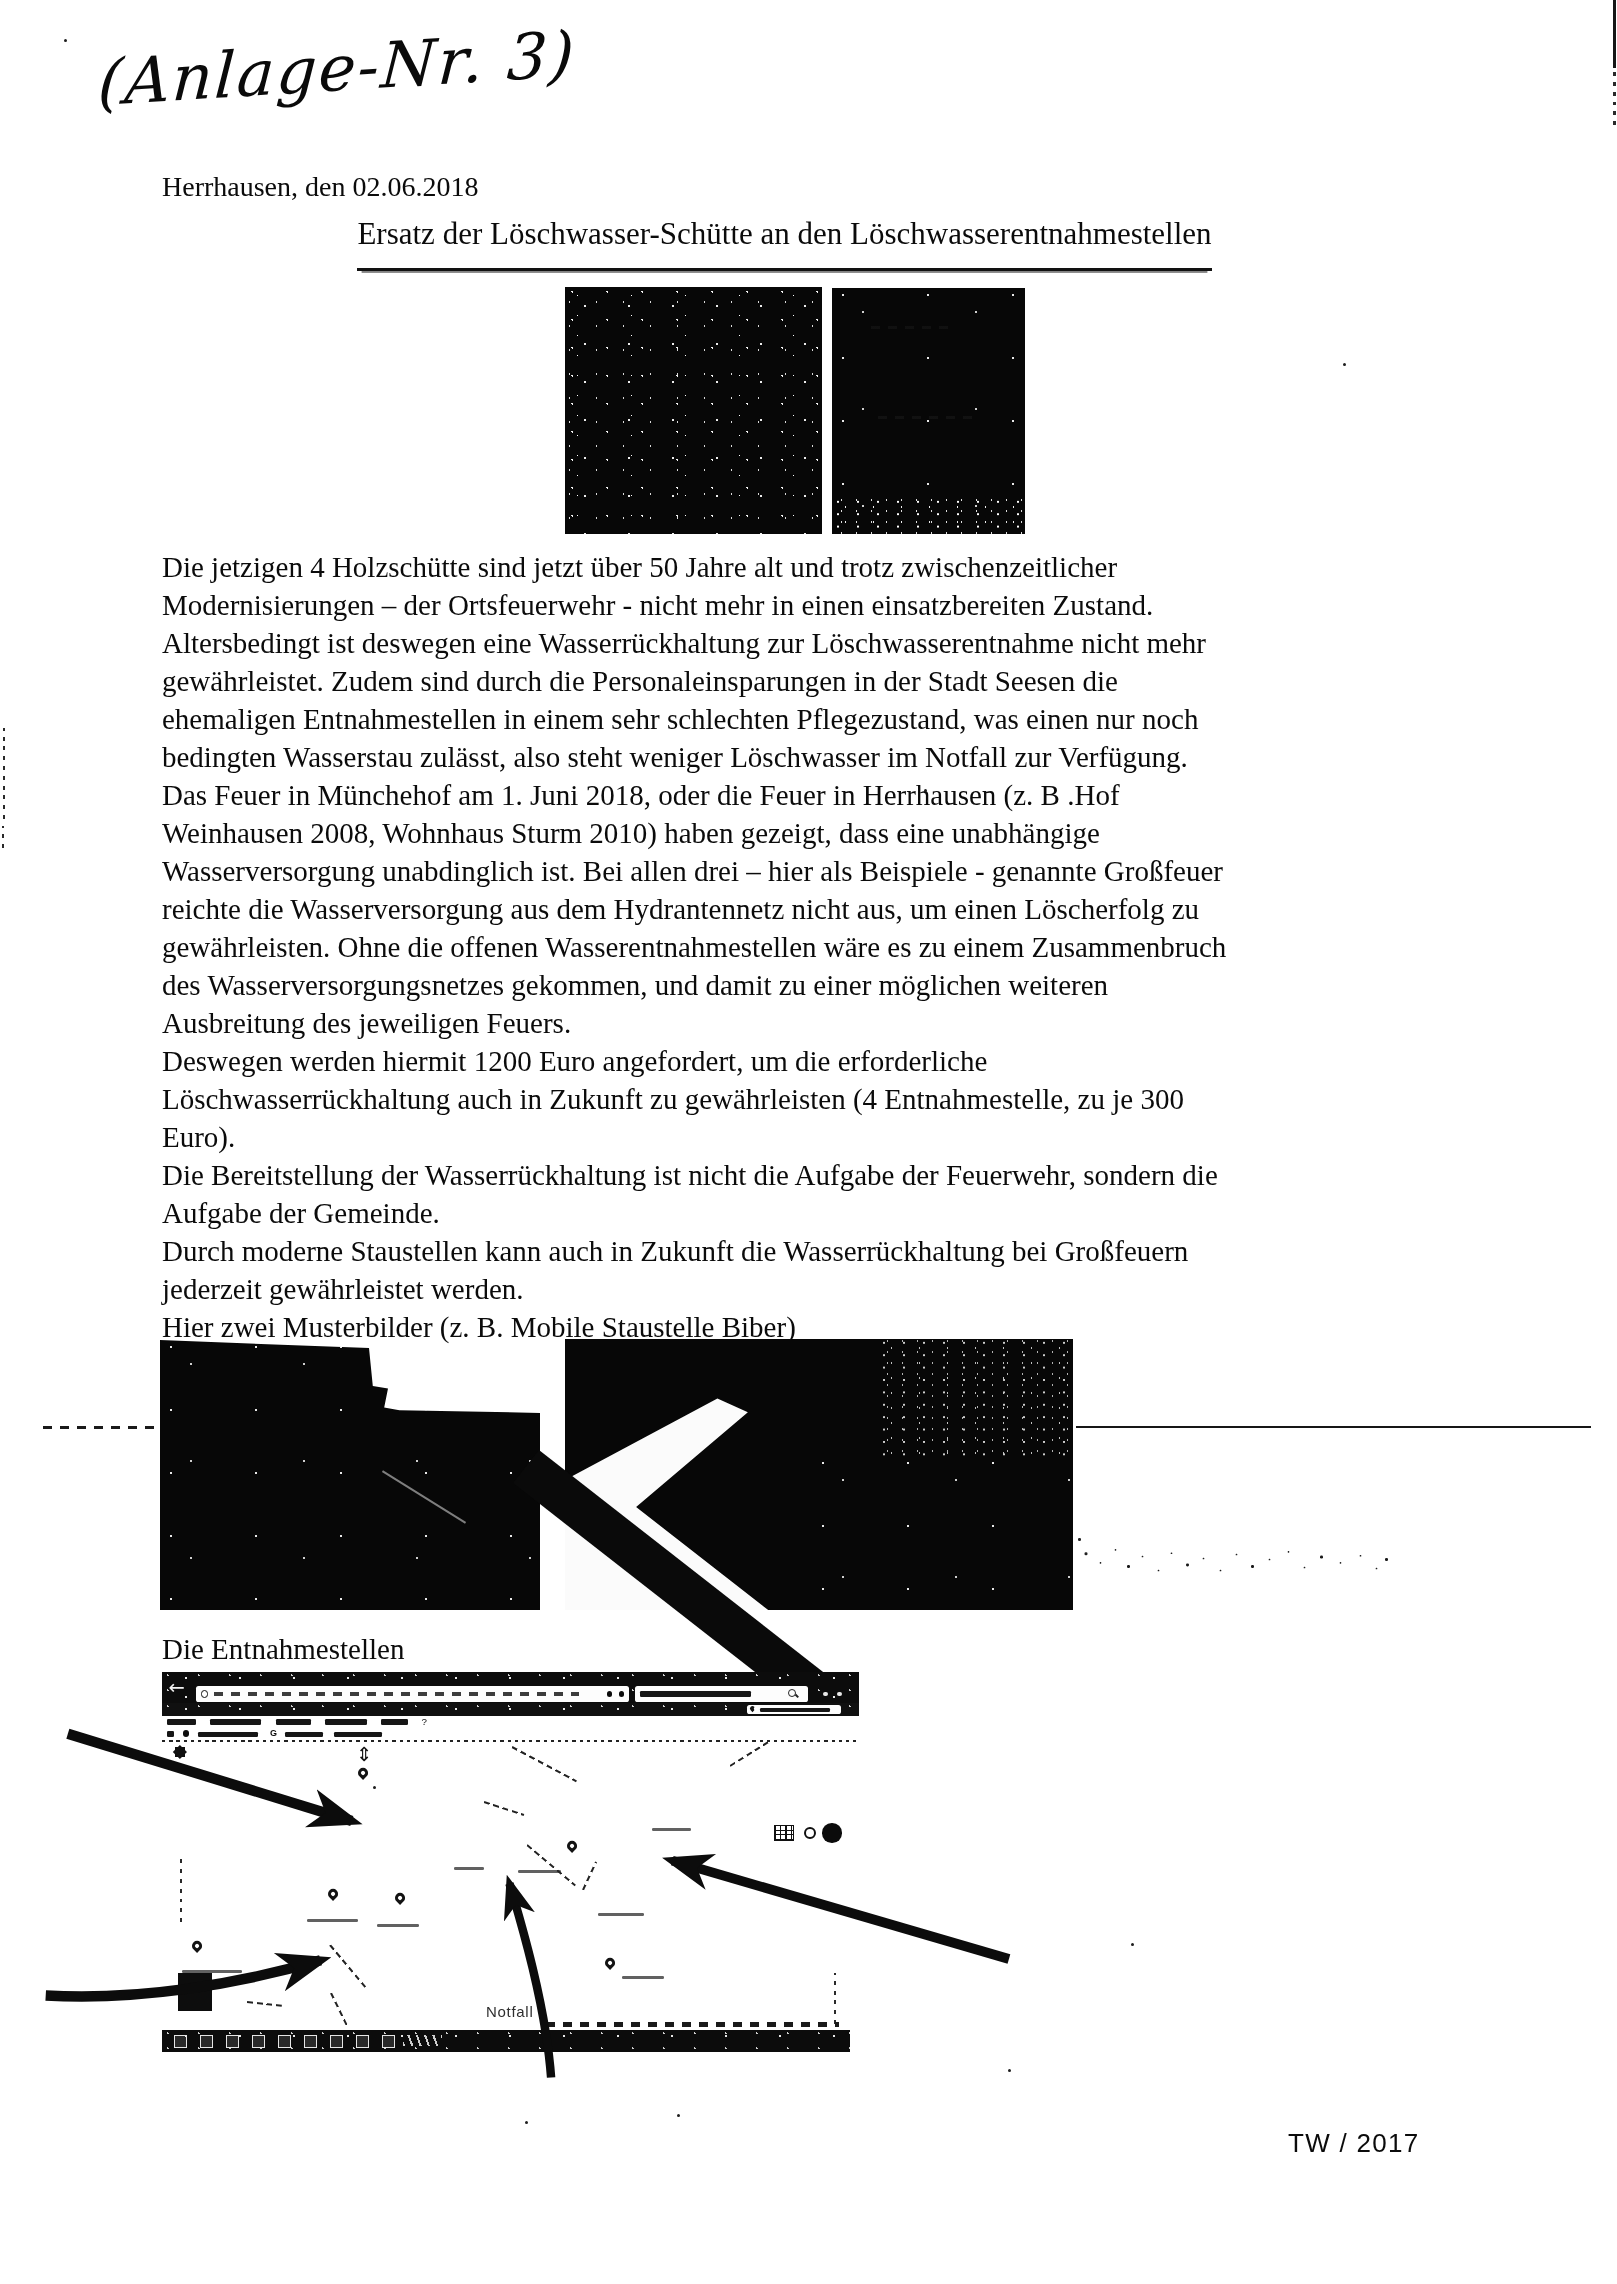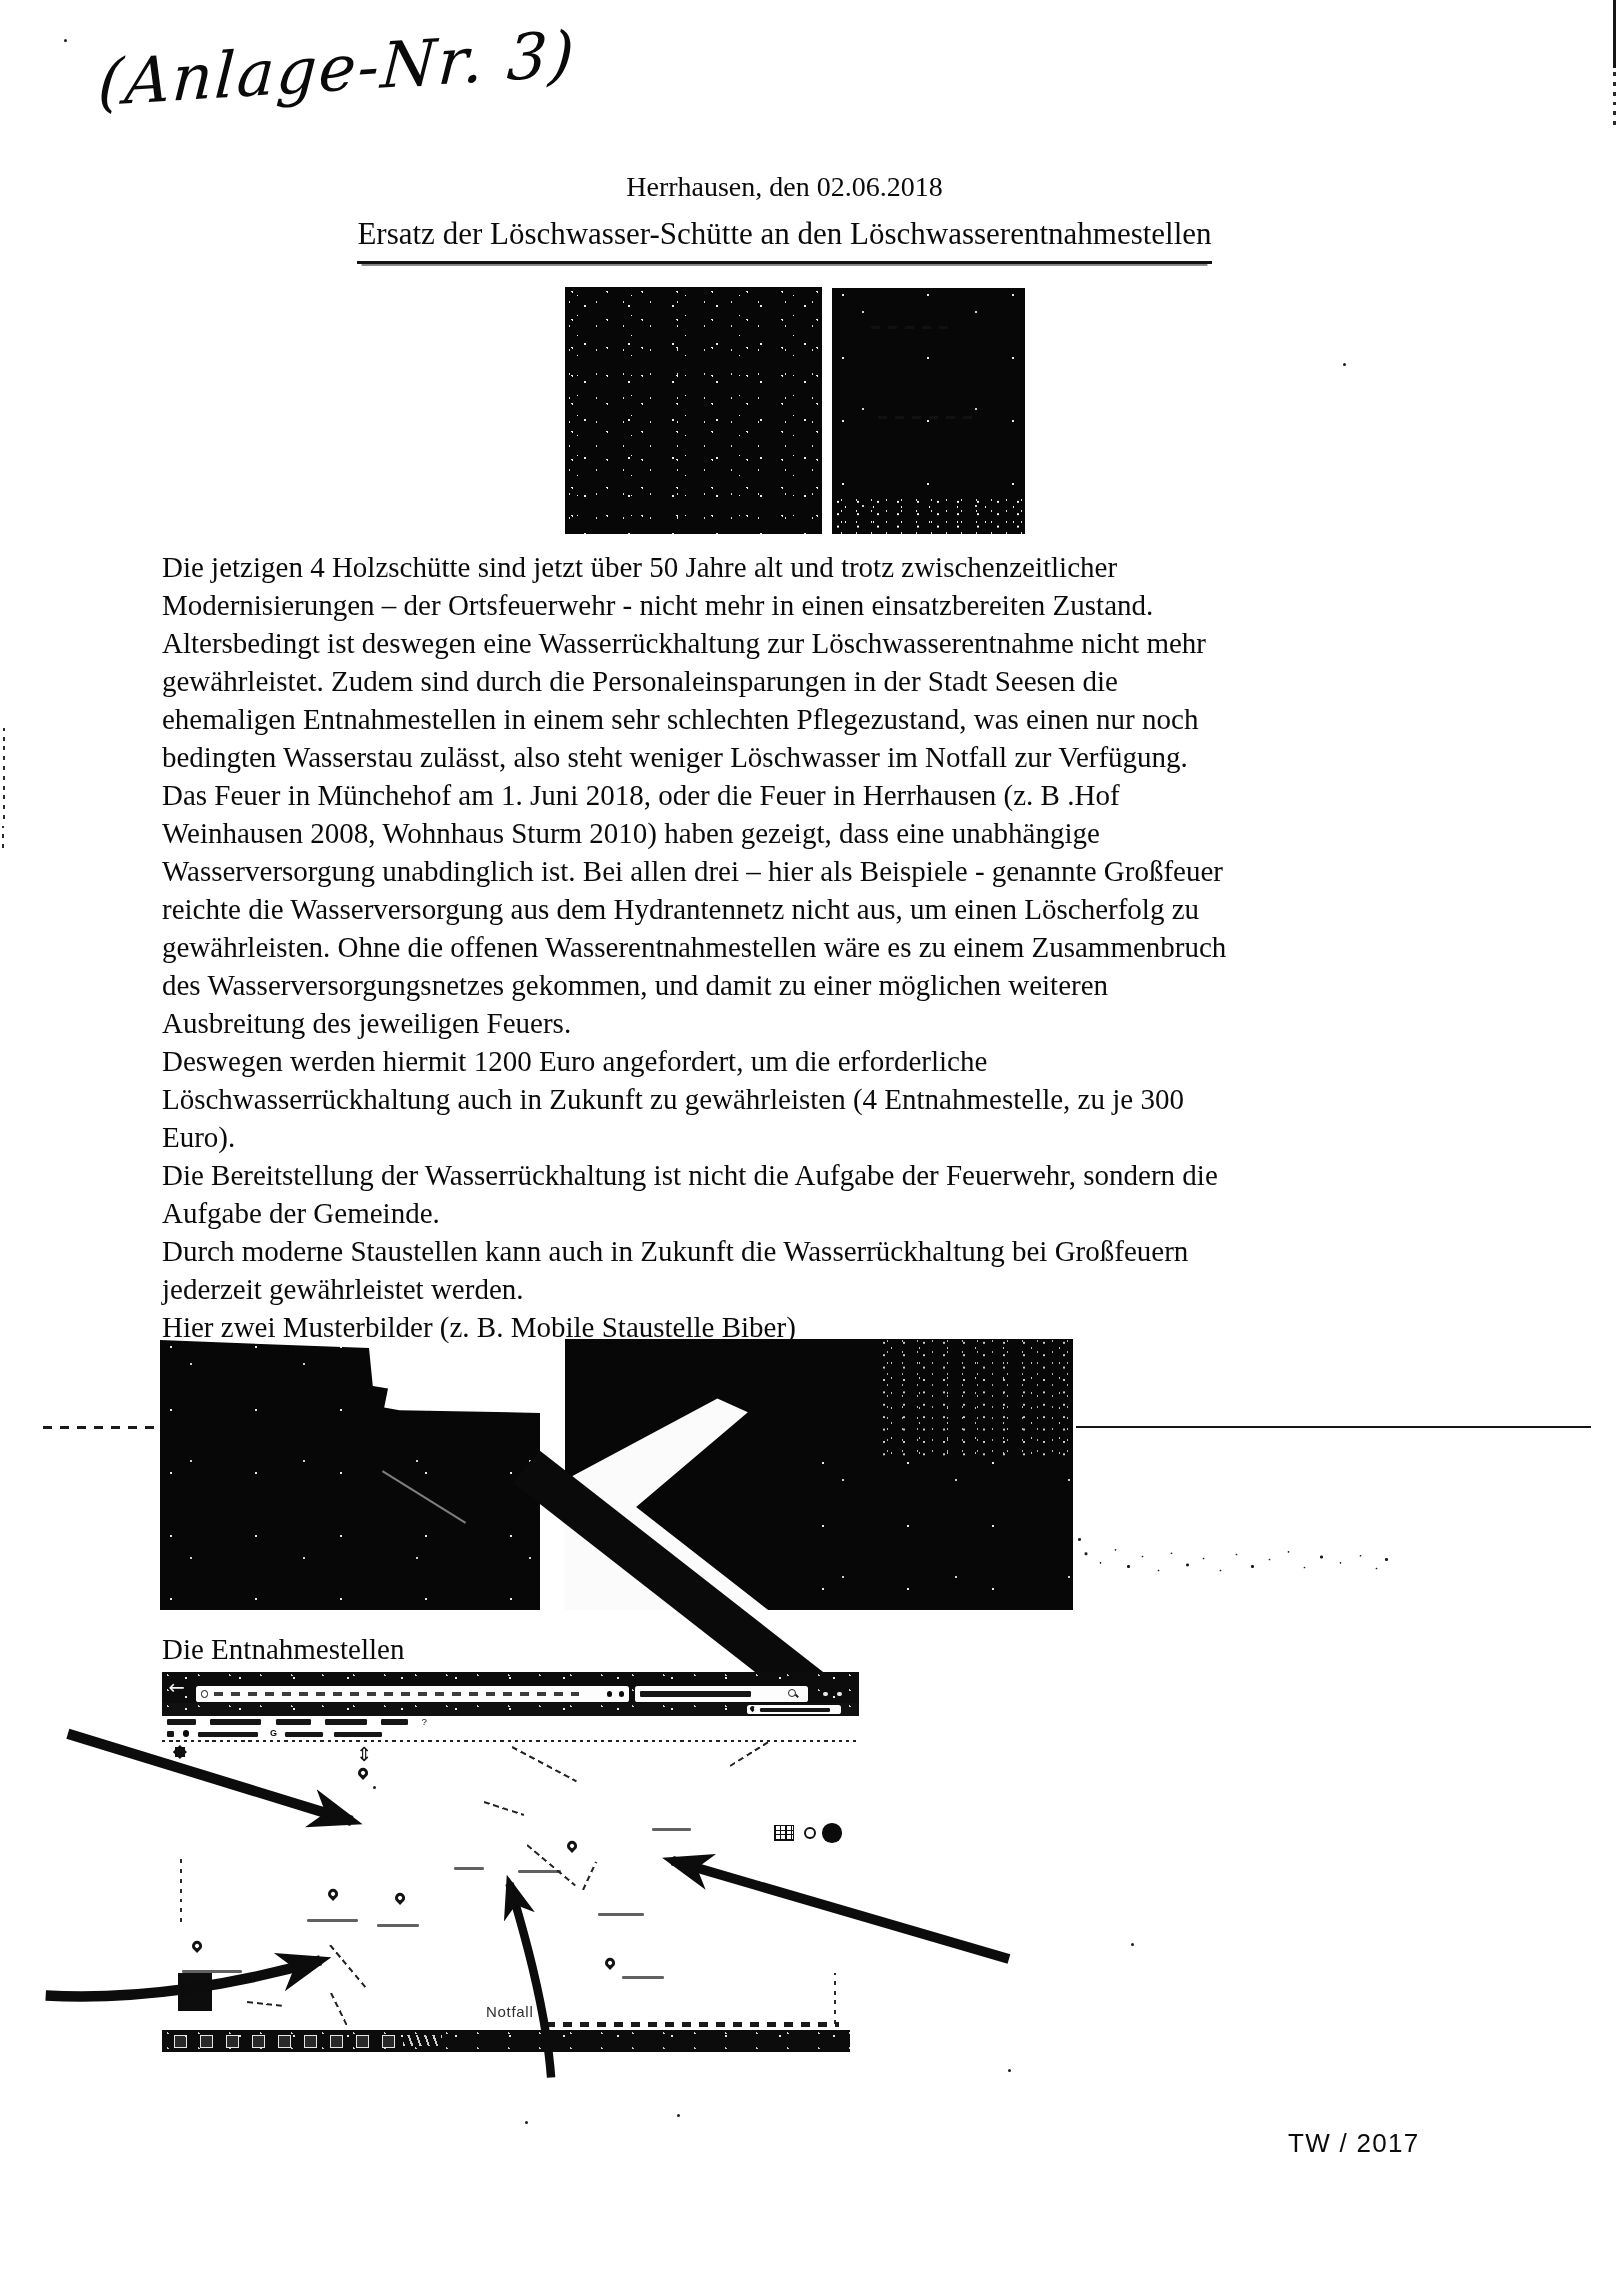--- a/index.html
+++ b/index.html
@@ -9,26 +9,26 @@
   }
   .abs{position:absolute;}
 
   
   .handwriting{
     left:98px;top:33px;width:456px;font-family:"DejaVu Serif",serif;
     font-style:italic;font-size:63px;letter-spacing:2px;
     transform:rotate(-3.5deg) skewX(-7deg);color:#0a0a0a;white-space:nowrap;
   }
   .dateline{
-    left:162px;top:171px;width:1245px;text-align:center;font-size:28px;
+    left:162px;top:171px;width:1245px;text-align:left;font-size:28px;
   }
   .doc-title{
     left:162px;top:216px;width:1245px;text-align:center;font-size:31px;
   }
-  .doc-title span{border-bottom:3.9px solid #121212;padding-bottom:10px;box-shadow:0 6.5px 0 -4.6px rgba(30,30,30,.55);}
+  .doc-title span{border-bottom:3.9px solid #121212;padding-bottom:17px;box-shadow:0 6.5px 0 -4.6px rgba(30,30,30,.55);}
   .bodytext{
     left:162px;top:548px;width:1250px;font-size:29px;line-height:38px;
     white-space:pre-line;
   }
   .subhead{left:162px;top:1633px;font-size:29px;}
   .footer-mark{left:1288px;top:2128px;font-size:26px;font-family:"Liberation Sans",sans-serif;letter-spacing:1.3px;}
 
   
   .photo{background-color:#070707;}
   .speckle-dense{

